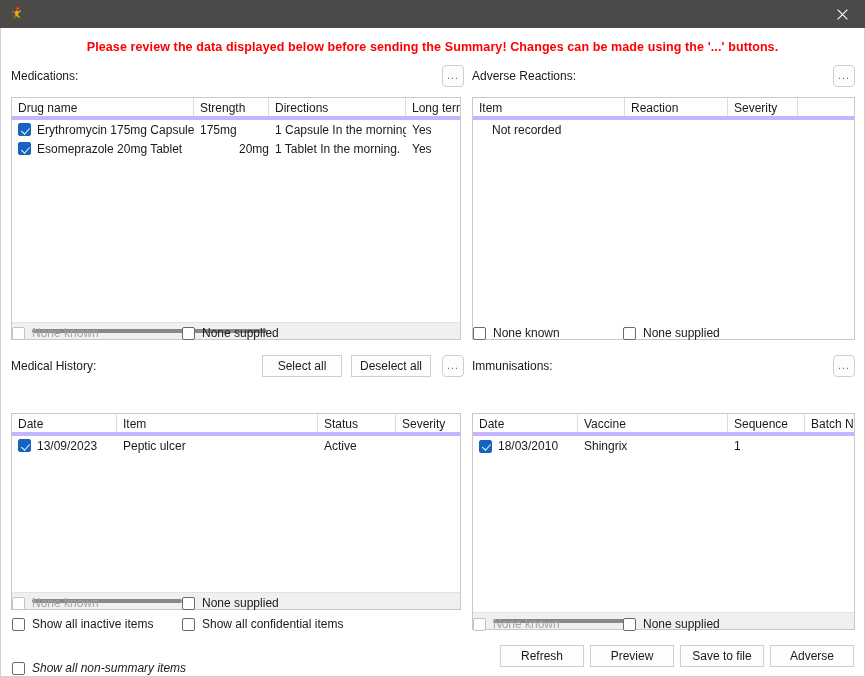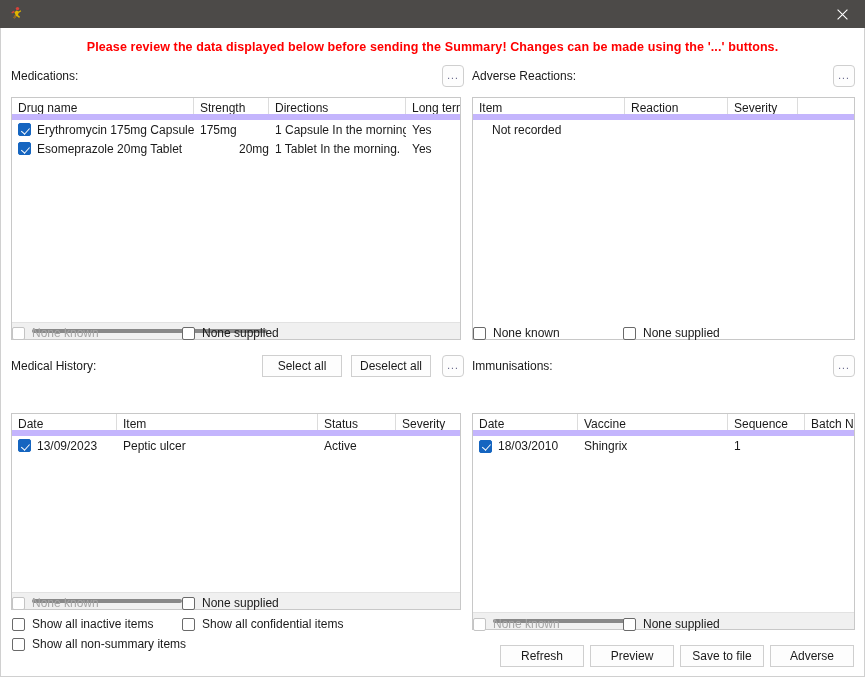--- a/index.html
+++ b/index.html
@@ -110,21 +110,21 @@
   .listbox {
     border: 1px solid #c8c8c8;
     background: #ffffff;
     box-sizing: border-box;
     position: relative;
     overflow: hidden;
   }
   .lb-header {
     display: flex;
     height: 22px;
-    border-bottom: 6px solid #c4b5fd;
+    border-bottom: 4px solid #c4b5fd;
     box-sizing: border-box;
     background: #ffffff;
   }
   .lb-header .col {
     box-sizing: border-box;
     padding: 3px 0 0 6px;
     font-size: 12px;
     color: #1a1a1a;
     border-right: 1px solid #dcdcdc;
     white-space: nowrap;
@@ -352,21 +352,21 @@
     <span class="lbl">None supplied</span>
   </div>
   <div class="chk" style="left:11px; top:589px;">
     <span class="box"></span>
     <span class="lbl">Show all inactive items</span>
   </div>
   <div class="chk" style="left:181px; top:589px;">
     <span class="box"></span>
     <span class="lbl">Show all confidential items</span>
   </div>
-  <div class="chk" style="left:11px; top:609px;">
+  <div class="chk" style="left:11px; top:633px;font-style:italic;">
     <span class="box"></span>
     <span class="lbl">Show all non-summary items</span>
   </div>
 
   <div class="section-label abs" style="left:471px; top:331px;">Immunisations:</div>
   <button class="dots-btn abs" style="left:832px; top:327px;">...</button>
 
   <div class="listbox abs" style="left:471px; top:385px; width:383px; height:217px;">
     <div class="lb-header">
       <div class="col" style="width:105px;">Date</div>

